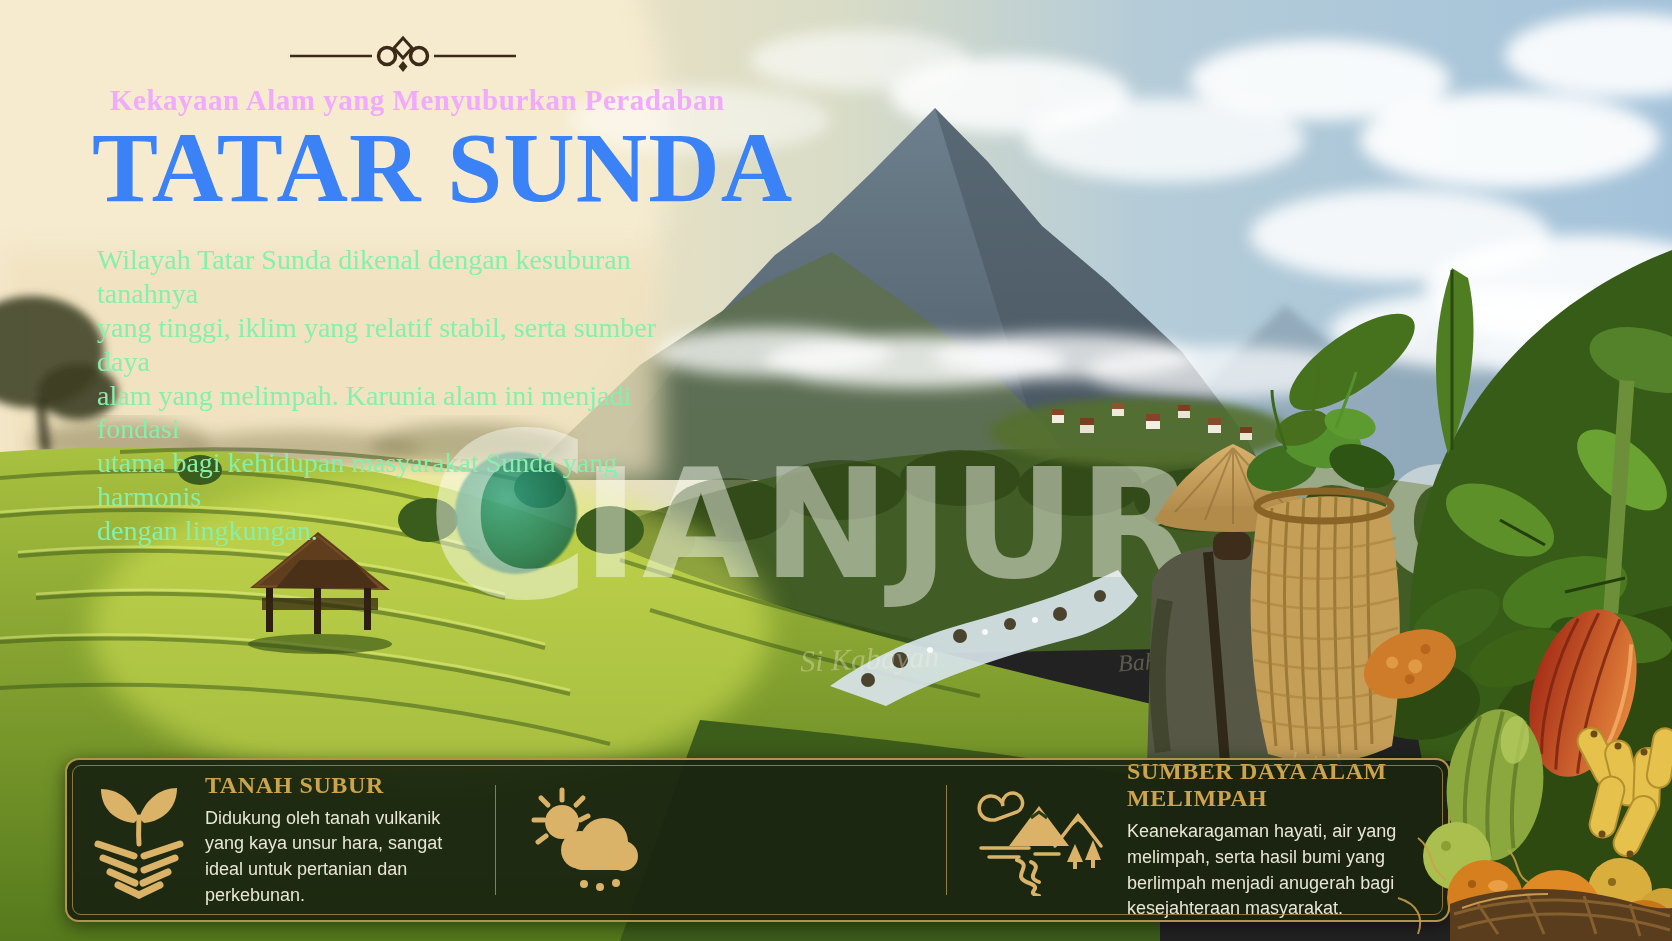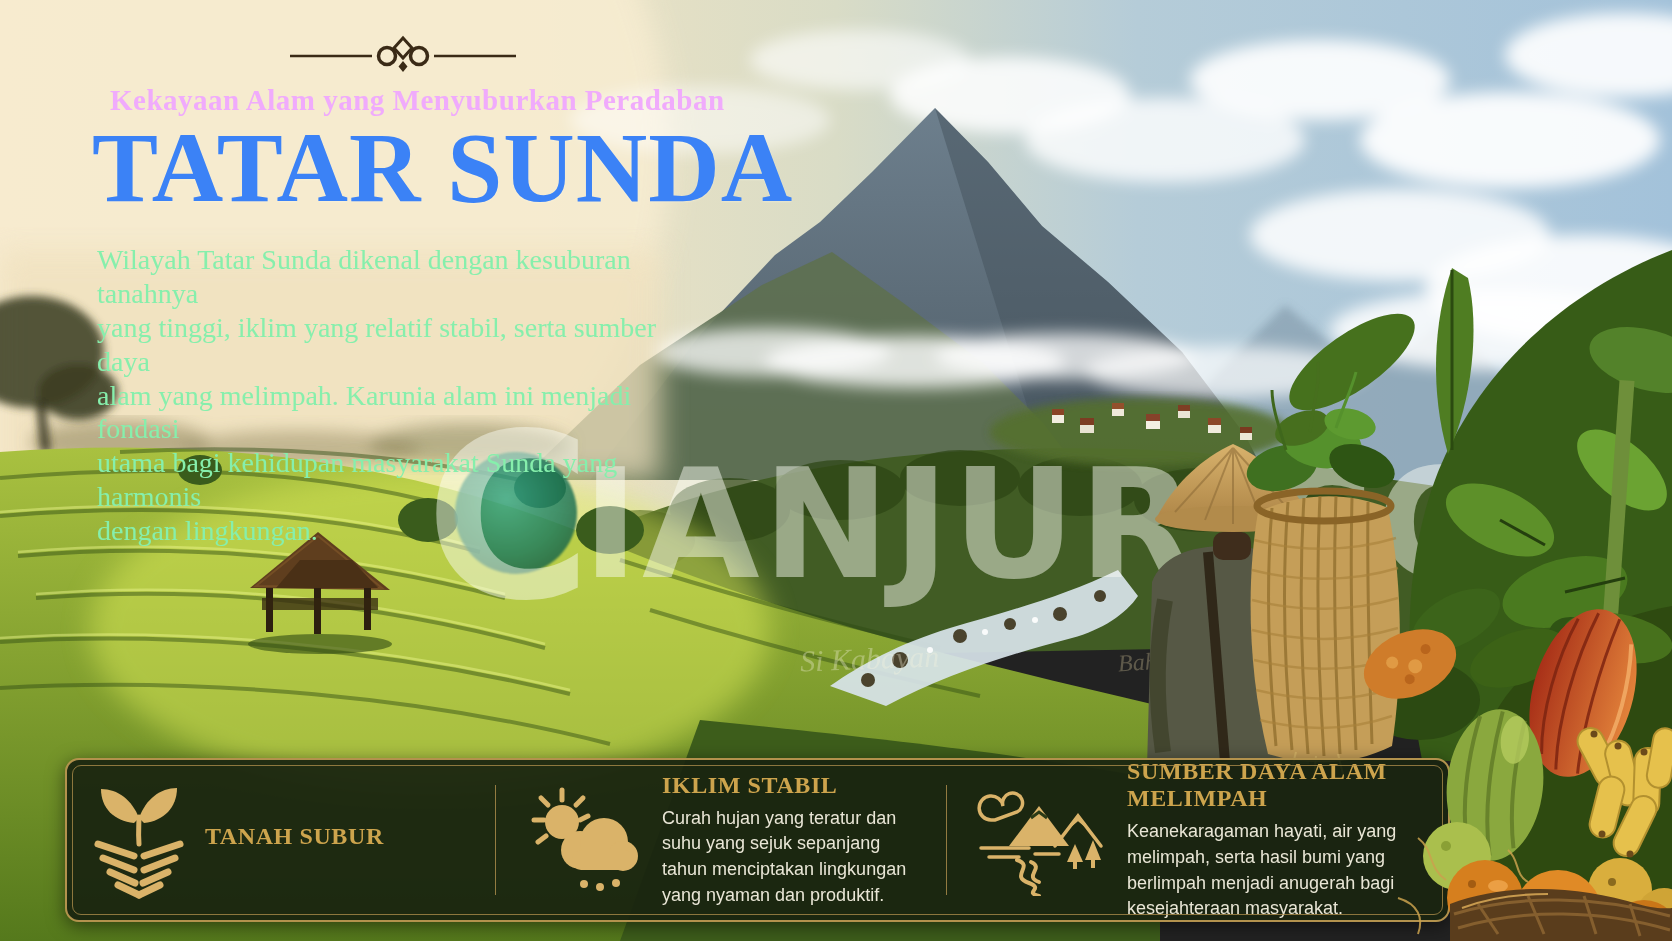--- a/index.html
+++ b/index.html
@@ -352,20 +352,24 @@
           <path d="M10,78 L41,90"></path>
             <path d="M51,90 L82,78"></path>
           <path d="M17,92 L42,103"></path>
             <path d="M50,103 L75,92"></path>
           <path d="M25,105 L46,115"></path>
             <path d="M46,115 L67,105"></path>
         </g>
       </svg>
       <div>
         <h3 class="card-title">TANAH SUBUR</h3>
+        <div class="card-body">Didukung oleh tanah vulkanik
+yang kaya unsur hara, sangat
+ideal untuk pertanian dan
+perkebunan.</div>
       </div>
     </div>
 
     <div class="card-divider"></div>
 
     <div class="info-card c2">
       <svg class="card-icon" width="118" height="112" viewBox="0 0 118 112">
         <g stroke="#dab369" stroke-width="5" stroke-linecap="round">
           <line x1="38" y1="6" x2="38" y2="16"></line>
             <line x1="10" y1="36" x2="20" y2="36"></line>
@@ -380,27 +384,20 @@
           <circle cx="80" cy="58" r="24"></circle>
           <circle cx="99" cy="72" r="15"></circle>
           <rect x="48" y="66" width="62" height="20" rx="9"></rect>
         </g>
         <g fill="#dab369">
           <circle cx="60" cy="100" r="4"></circle>
             <circle cx="76" cy="103" r="4"></circle>
             <circle cx="92" cy="99" r="4"></circle>
         </g>
       </svg>
-      <div>
-        <h3 class="card-title">IKLIM STABIL</h3>
-        <div class="card-body">Curah hujan yang teratur dan
-suhu yang sejuk sepanjang
-tahun menciptakan lingkungan
-yang nyaman dan produktif.</div>
-      </div>
     </div>
 
     <div class="card-divider"></div>
 
     <div class="info-card c3">
       <svg class="card-icon" width="132" height="112" viewBox="0 0 132 112">
         <g stroke="#dab369" stroke-width="3.5" fill="none" stroke-linecap="round">
           <path d="M16,36 a12,12 0 1 1 12,-14 a10,10 0 1 1 14,6 l-22,8 Z"></path>
           <path d="M80,62 L103,32 L126,62"></path>
           <path d="M97,40 L103,35 L109,40"></path>

